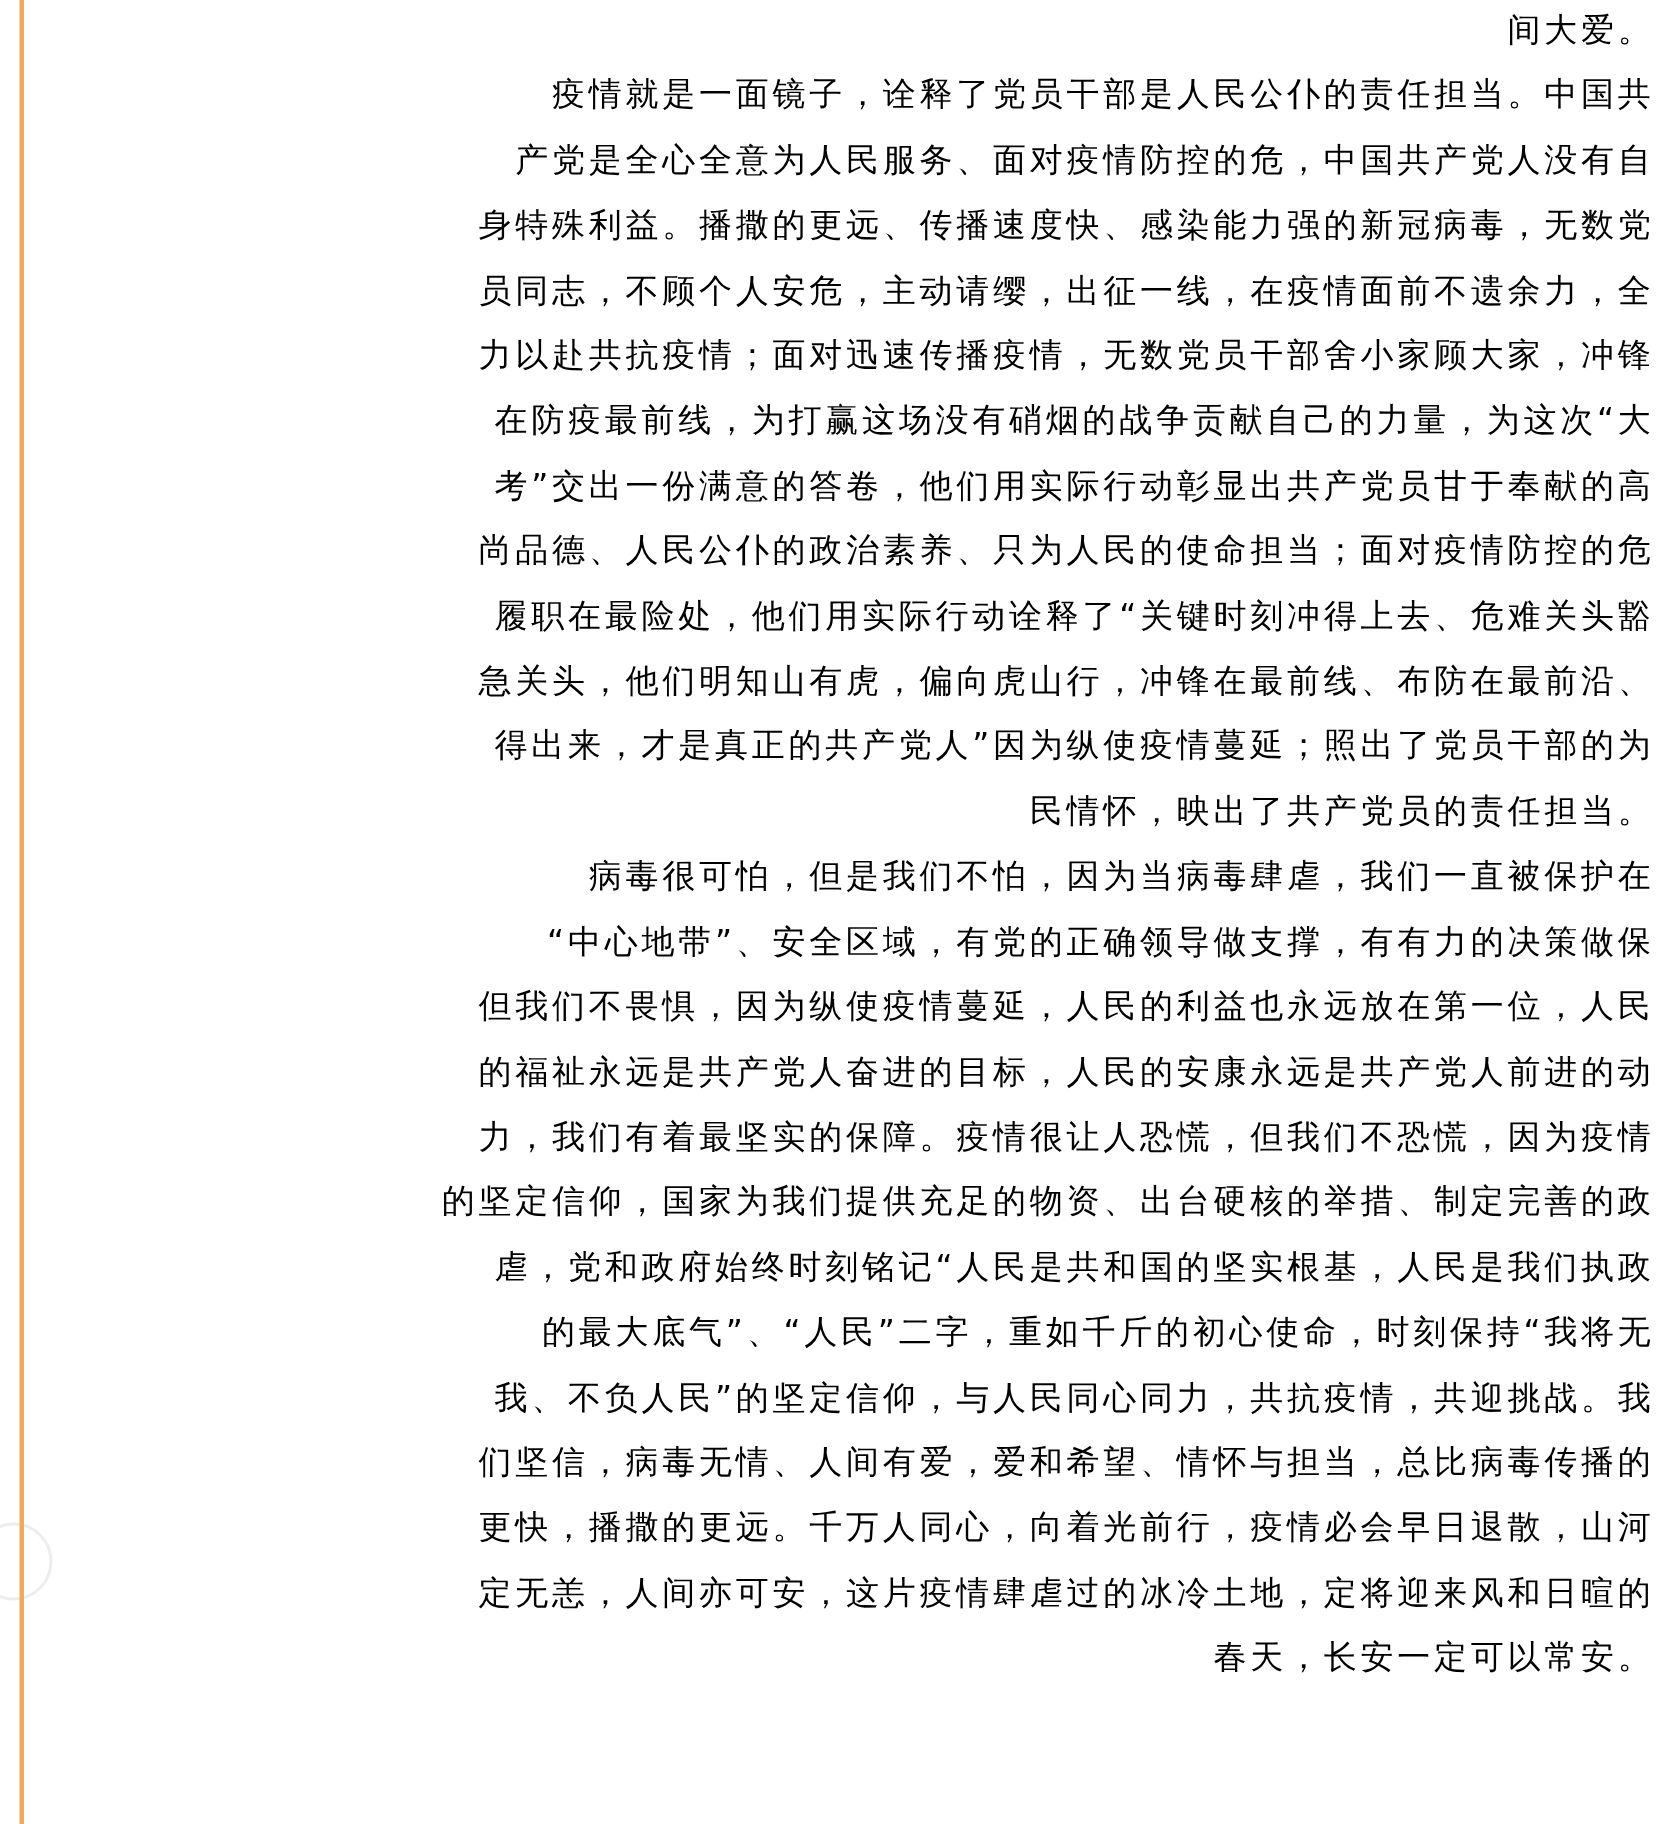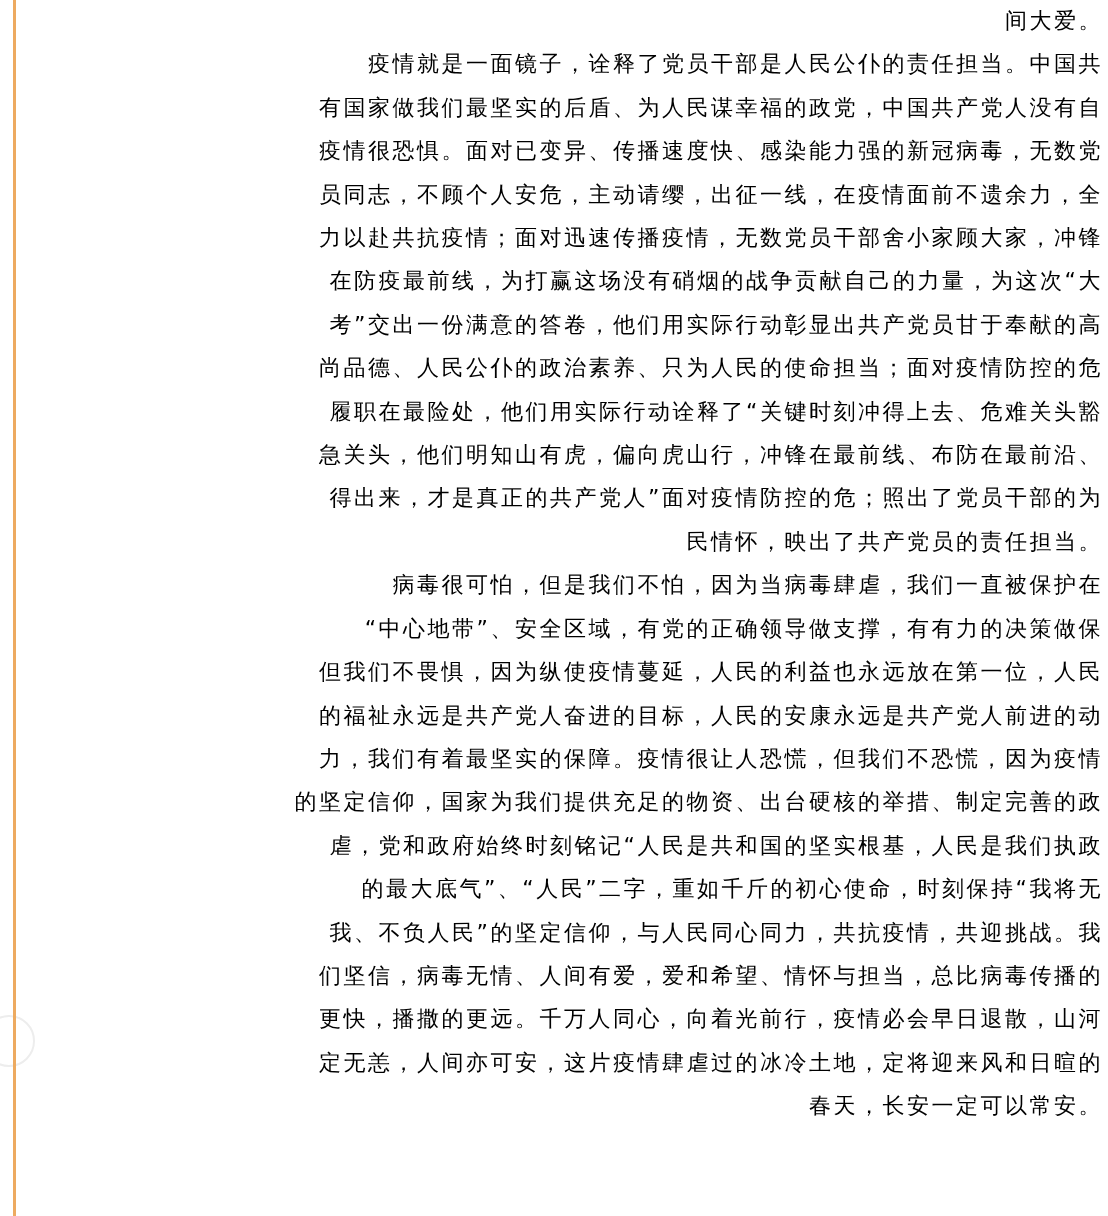--- a/index.html
+++ b/index.html
@@ -66,30 +66,30 @@
 </style>
 </head>
 <body>
 
 <div class="page">
   <div class="edge-circle"></div>
   <div class="accent-line"></div>
   <div class="text-area">
       <div class="line">间大爱。</div>
       <div class="line indent">疫情就是一面镜子，诠释了党员干部是人民公仆的责任担当。中国共</div>
-      <div class="line">有国家做我们最坚实的后盾、为人民谋幸福的政党，中国共产党人没有自</div>
-      <div class="line">疫情很恐惧。面对已变异、传播速度快、感染能力强的新冠病毒，无数党</div>
+      <div class="line">产党是全心全意为人民服务、面对疫情防控的危，中国共产党人没有自</div>
+      <div class="line">身特殊利益。播撒的更远、传播速度快、感染能力强的新冠病毒，无数党</div>
       <div class="line">员同志，不顾个人安危，主动请缨，出征一线，在疫情面前不遗余力，全</div>
       <div class="line">力以赴共抗疫情；面对迅速传播疫情，无数党员干部舍小家顾大家，冲锋</div>
       <div class="line">在防疫最前线，为打赢这场没有硝烟的战争贡献自己的力量，为这次“大</div>
       <div class="line">考”交出一份满意的答卷，他们用实际行动彰显出共产党员甘于奉献的高</div>
       <div class="line">尚品德、人民公仆的政治素养、只为人民的使命担当；面对疫情防控的危</div>
       <div class="line">履职在最险处，他们用实际行动诠释了“关键时刻冲得上去、危难关头豁</div>
       <div class="line">急关头，他们明知山有虎，偏向虎山行，冲锋在最前线、布防在最前沿、</div>
-      <div class="line">得出来，才是真正的共产党人”面对疫情防控的危；照出了党员干部的为</div>
+      <div class="line">得出来，才是真正的共产党人”因为纵使疫情蔓延；照出了党员干部的为</div>
       <div class="line">民情怀，映出了共产党员的责任担当。</div>
       <div class="line indent">病毒很可怕，但是我们不怕，因为当病毒肆虐，我们一直被保护在</div>
       <div class="line">“中心地带”、安全区域，有党的正确领导做支撑，有有力的决策做保</div>
       <div class="line">但我们不畏惧，因为纵使疫情蔓延，人民的利益也永远放在第一位，人民</div>
       <div class="line">的福祉永远是共产党人奋进的目标，人民的安康永远是共产党人前进的动</div>
       <div class="line">力，我们有着最坚实的保障。疫情很让人恐慌，但我们不恐慌，因为疫情</div>
       <div class="line">的坚定信仰，国家为我们提供充足的物资、出台硬核的举措、制定完善的政</div>
       <div class="line">虐，党和政府始终时刻铭记“人民是共和国的坚实根基，人民是我们执政</div>
       <div class="line">的最大底气”、“人民”二字，重如千斤的初心使命，时刻保持“我将无</div>
       <div class="line">我、不负人民”的坚定信仰，与人民同心同力，共抗疫情，共迎挑战。我</div>

